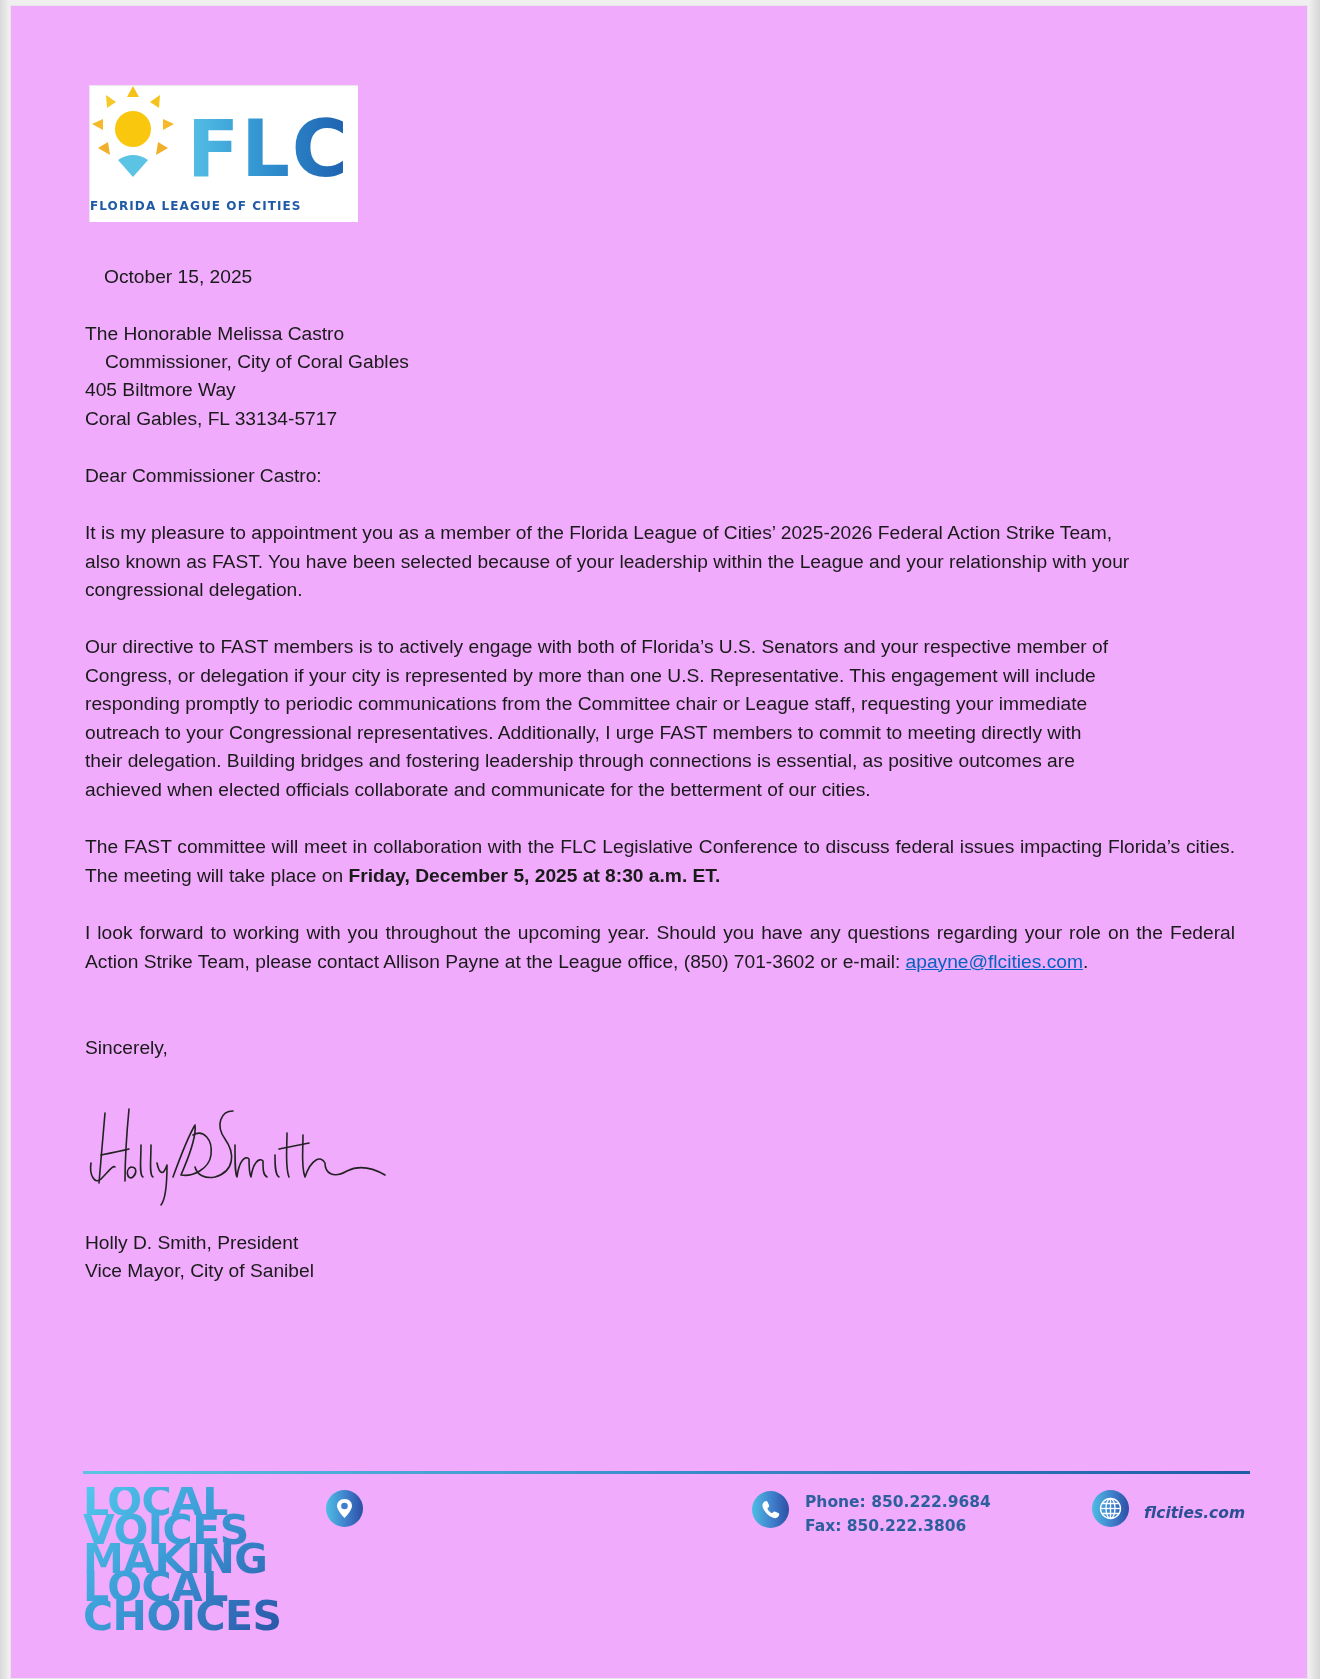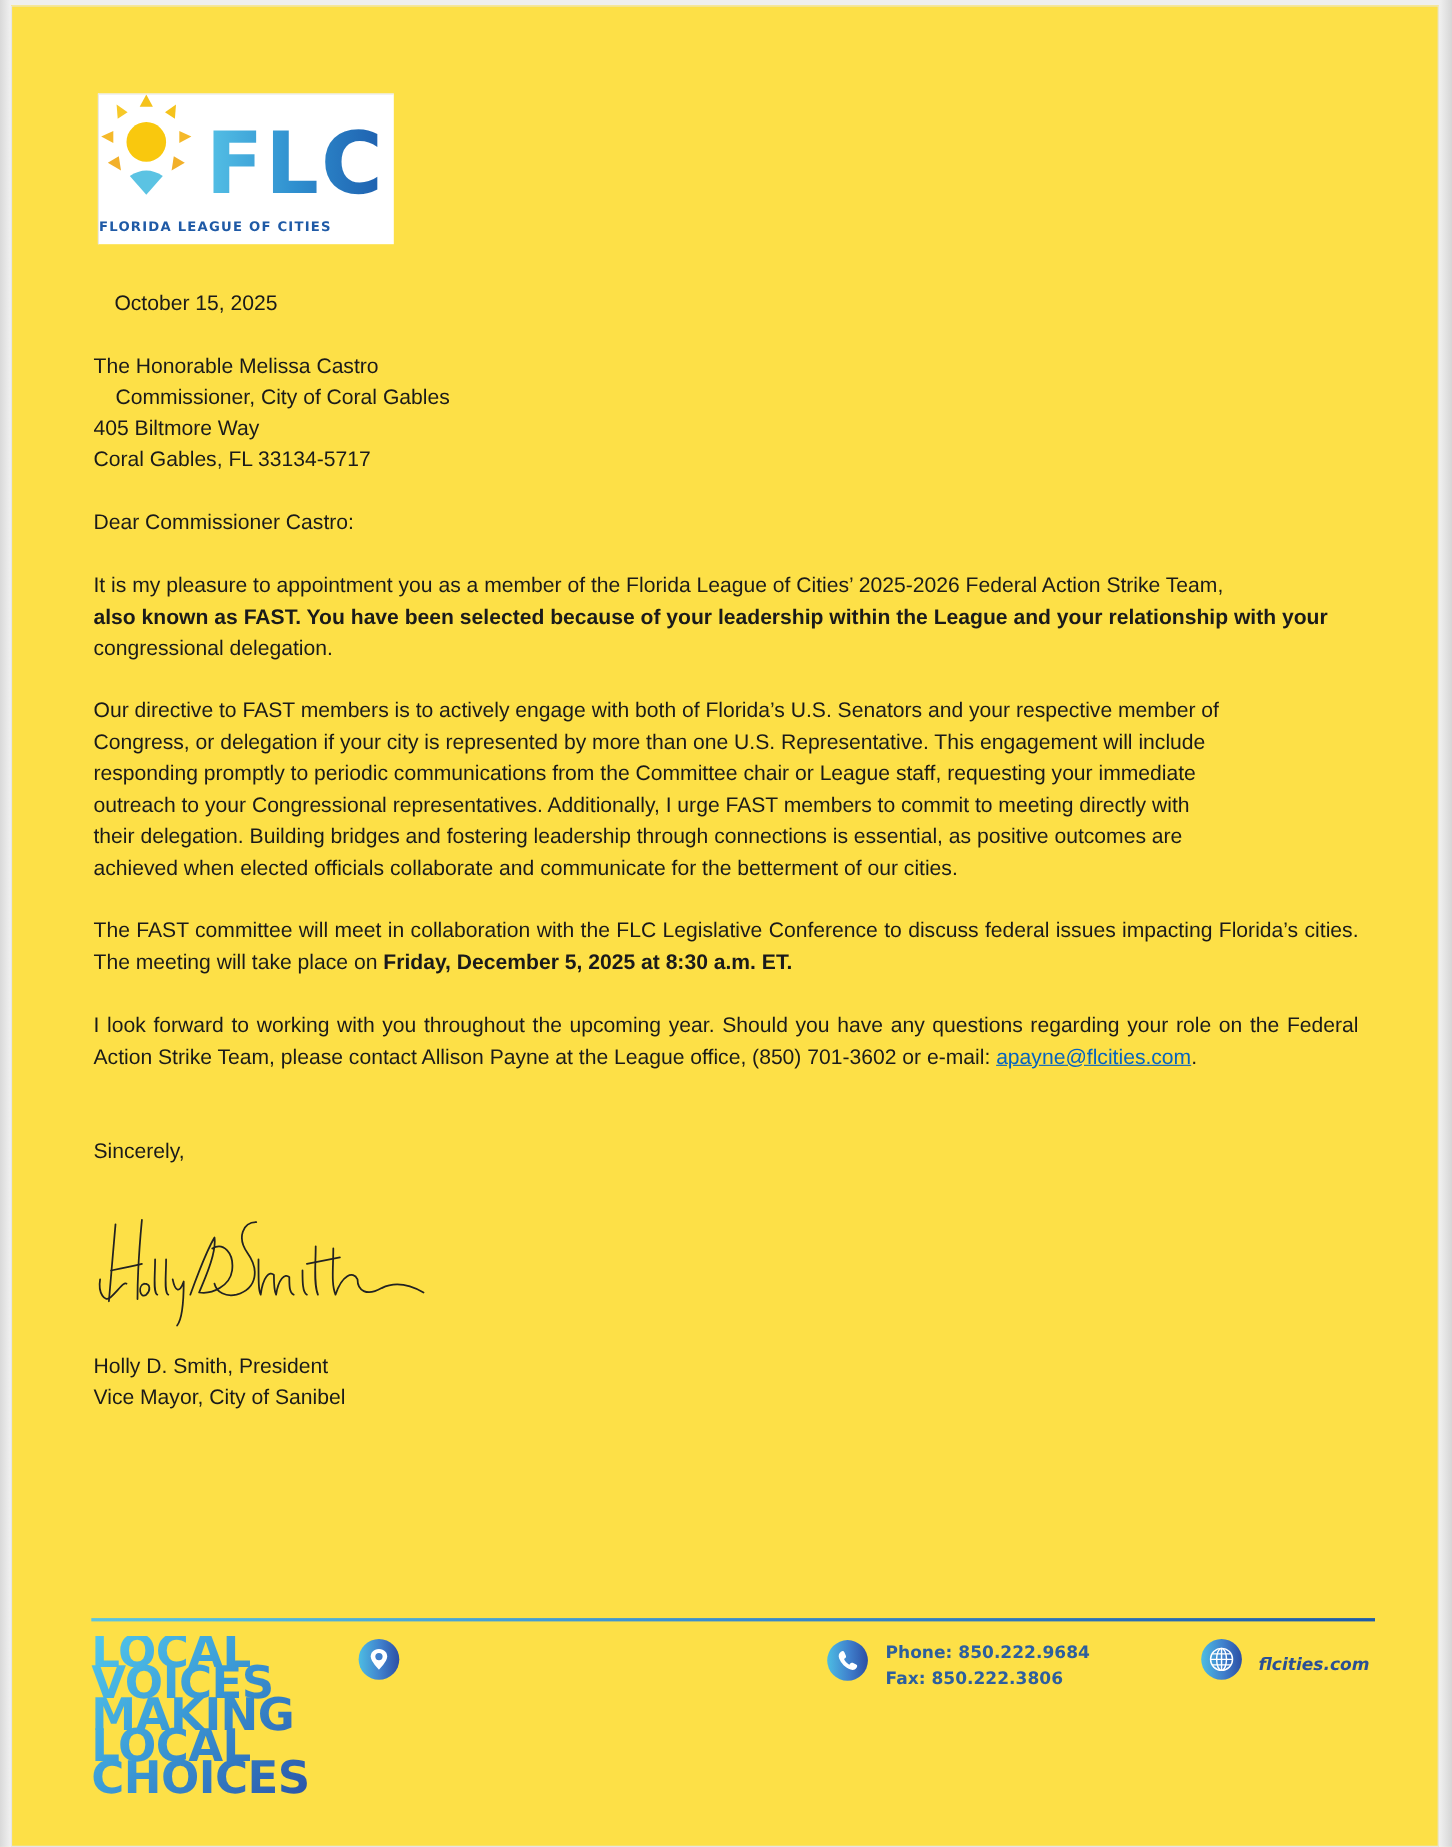--- a/index.html
+++ b/index.html
@@ -4,21 +4,21 @@
 <style>
   html, body { margin: 0; padding: 0; }
   body {
     width: 1320px; height: 1679px; overflow: hidden;
     background: linear-gradient(to right, #d9d9d9 0px, #efefef 9px, #efefef 1309px, #d6d6d6 1320px);
     position: relative;
     font-family: "Liberation Sans", sans-serif;
   }
   .page {
     position: absolute; left: 10px; top: 5px; width: 1298px; height: 1674px;
-    background: #fde047;
+    background: #f0abfc;
     box-shadow: 0 0 0 1px #e6e6e6 inset;
   }
   .abs { position: absolute; }
   .logo-box {
     position: absolute; left: 79px; top: 80px; width: 268px; height: 136px;
     border: 1px solid #e8e8e8; border-bottom: none; border-right: none;
     background: #fff;
   }
   .flc-letters {
     position: absolute; left: 176px; top: 104px;
@@ -91,21 +91,21 @@
     <div class="line" style="top:258px;margin-left:19px;">October 15, 2025</div>
 
     <div class="line" style="top:315px;">The Honorable Melissa Castro</div>
     <div class="line" style="top:343px;margin-left:20px;">Commissioner, City of Coral Gables</div>
     <div class="line" style="top:371px;">405 Biltmore Way</div>
     <div class="line" style="top:400px;">Coral Gables, FL 33134-5717</div>
 
     <div class="line" style="top:457px;">Dear Commissioner Castro:</div>
 
     <div class="line" style="top:514px;">It is my pleasure to appointment you as a member of the Florida League of Cities’ 2025-2026 Federal Action Strike Team,</div>
-    <div class="line" style="top:543px;font-weight:bold;">also known as FAST. You have been selected because of your leadership within the League and your relationship with your</div>
+    <div class="line" style="top:543px;">also known as FAST. You have been selected because of your leadership within the League and your relationship with your</div>
     <div class="line" style="top:571px;">congressional delegation.</div>
 
     <div class="line" style="top:628px;">Our directive to FAST members is to actively engage with both of Florida’s U.S. Senators and your respective member of</div>
     <div class="line" style="top:657px;">Congress, or delegation if your city is represented by more than one U.S. Representative. This engagement will include</div>
     <div class="line" style="top:685px;text-align:right;">responding promptly to periodic communications from the Committee chair or League staff, requesting your immediate</div>
     <div class="line" style="top:714px;">outreach to your Congressional representatives. Additionally, I urge FAST members to commit to meeting directly with</div>
     <div class="line" style="top:742px;">their delegation. Building bridges and fostering leadership through connections is essential, as positive outcomes are</div>
     <div class="line" style="top:771px;">achieved when elected officials collaborate and communicate for the betterment of our cities.</div>
 
     <div class="para justify" style="top:828px;">

